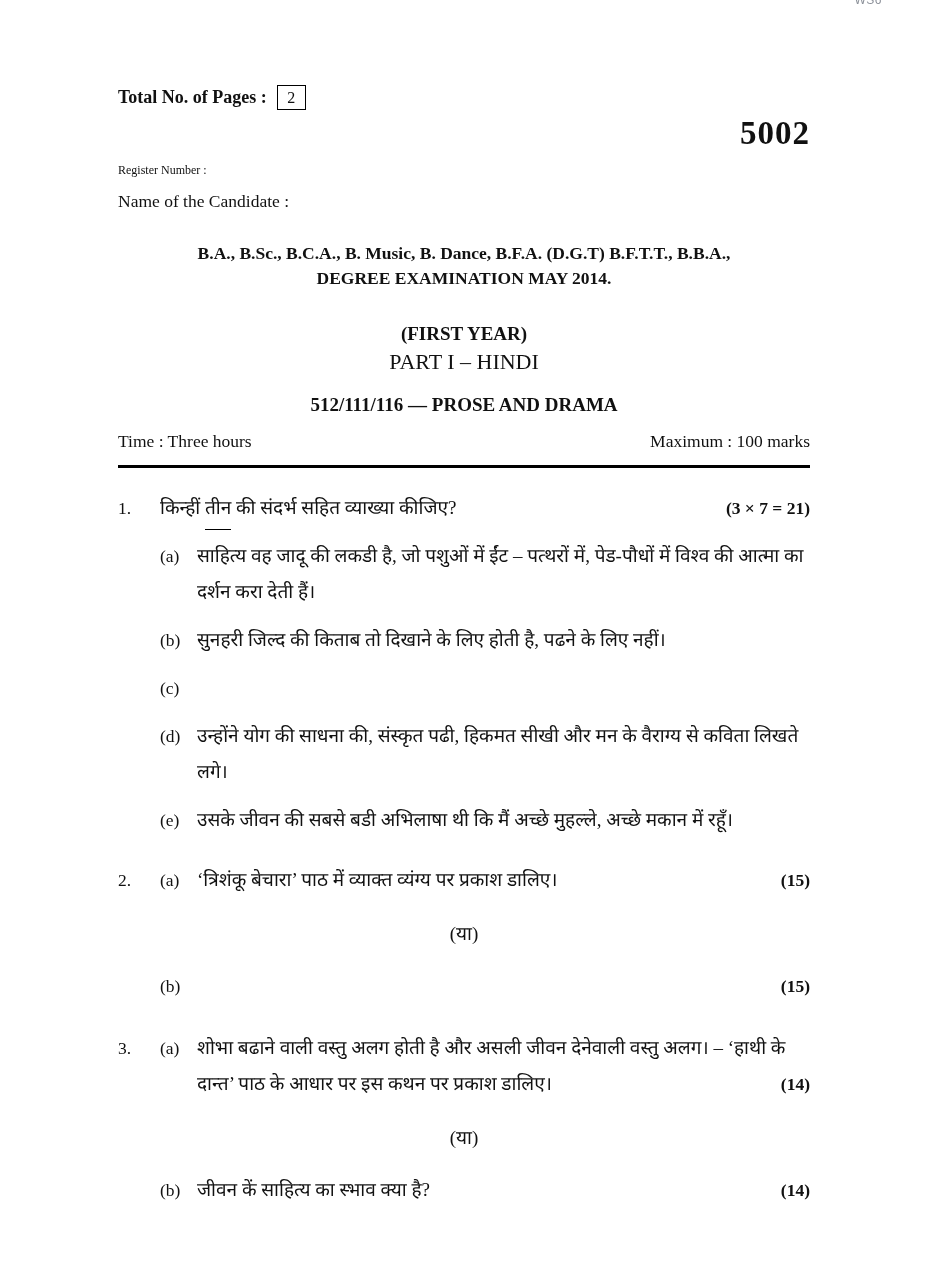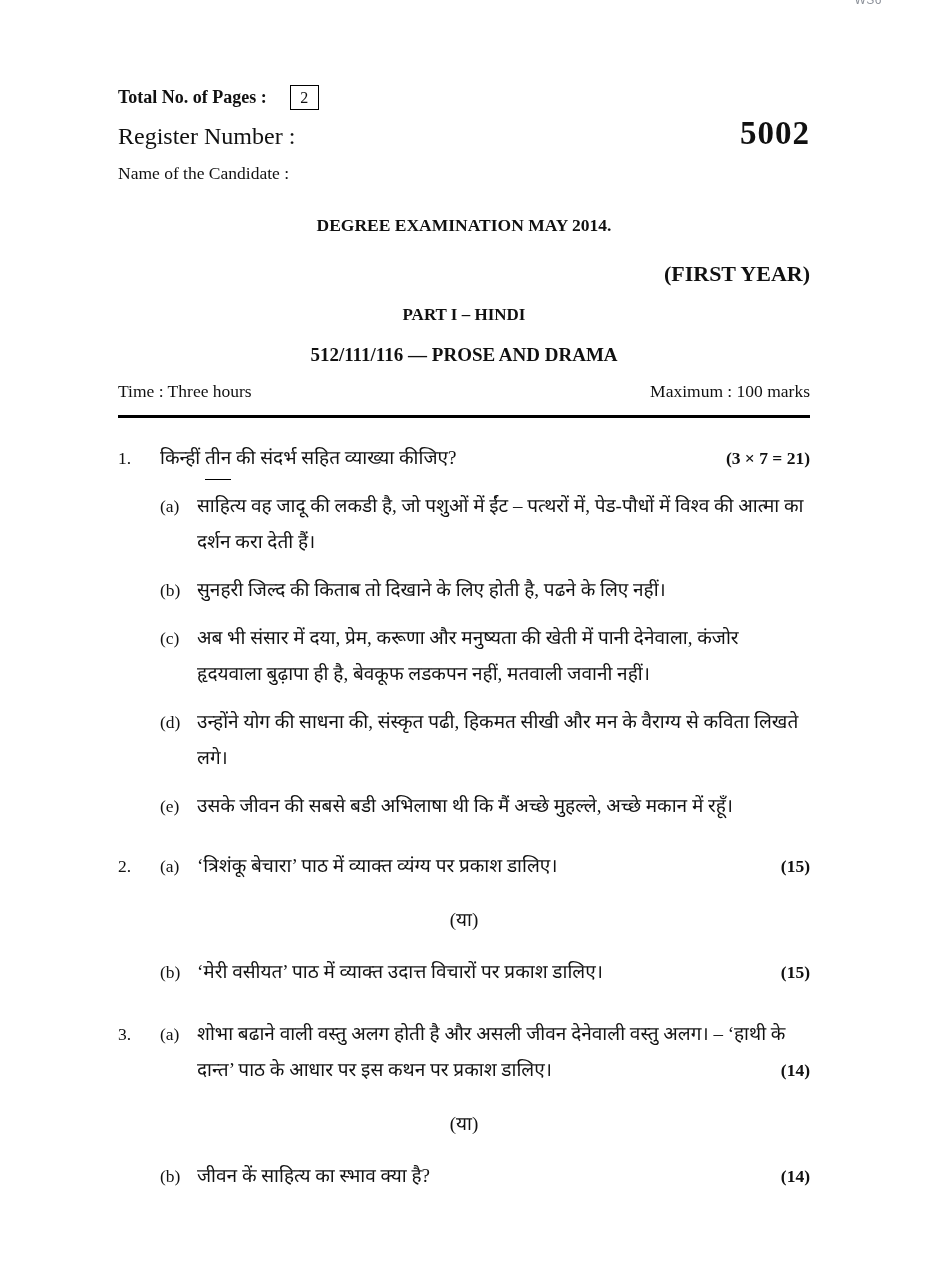--- a/index.html
+++ b/index.html
@@ -24,47 +24,47 @@
     font-family: "Liberation Sans", "DejaVu Sans", sans-serif;
     font-size: 12px;
     color: #8a8f98;
     letter-spacing: 0.5px;
   }
   
   .hdr-row1 {
     padding-top: 85px;
     display: flex;
     align-items: center;
-    gap: 23px;
+    gap: 10px;
   }
   .total-pages-label { font-weight: bold; font-size: 18px; }
   .pages-box {
     display: inline-flex;
     align-items: center;
     justify-content: center;
     min-width: 29px;
     height: 25px;
     border: 1.6px solid #000;
     font-size: 16px;
     line-height: 1;
   }
   .hdr-row2 {
     margin-top: 7px;
     display: flex;
     justify-content: space-between;
     align-items: flex-start;
   }
-  .register-label { font-size: 24px; padding-top: 6px; }
+  .register-label { font-size: 12px; padding-top: 6px; margin-top: 40px; }
   .paper-code { font-weight: bold; font-size: 33px; letter-spacing: 1px; line-height: 1; }
   .hdr-row3 { margin-top: 13px; font-size: 17.5px; }
   
   .title-block { margin-top: 29px; text-align: center; }
   .title-line { font-weight: bold; font-size: 17.5px; line-height: 25px; }
-  .title-year { font-weight: bold; font-size: 22px; margin-top: 23px; text-align: right; }
-  .title-part { font-weight: bold; font-size: 17px; margin-top: 18px; }
+  .title-year { font-weight: bold; font-size: 19px; margin-top: 32px; }
+  .title-part { font-weight: normal; font-size: 22px; margin-top: 4px; }
   .title-subject { font-weight: bold; font-size: 19px; margin-top: 19px; }
   
   .meta-row {
     margin-top: 15px;
     display: flex;
     justify-content: space-between;
     font-size: 17.5px;
   }
   .rule {
     margin-top: 13px;
@@ -120,20 +120,21 @@
   </div>
 
   <div class="hdr-row2">
     <span class="register-label">Register Number :</span>
     <span class="paper-code">5002</span>
   </div>
 
   <div class="hdr-row3">Name of the Candidate :</div>
 
   <div class="title-block">
+    <div class="title-line">B.A., B.Sc., B.C.A., B. Music, B. Dance, B.F.A. (D.G.T) B.F.T.T., B.B.A.,</div>
     <div class="title-line">DEGREE EXAMINATION MAY 2014.</div>
     <div class="title-year">(FIRST YEAR)</div>
     <div class="title-part">PART I – HINDI</div>
     <div class="title-subject">512/111/116 — PROSE AND DRAMA</div>
   </div>
 
   <div class="meta-row">
     <span>Time : Three hours</span>
     <span>Maximum : 100 marks</span>
   </div>
@@ -153,21 +154,20 @@
       <span class="stext">साहित्य वह जादू की लकडी है, जो पशुओं में ईंट – पत्थरों में, पेड-पौधों में विश्व की आत्मा का दर्शन करा देती हैं।</span>
     </div>
     <div class="sub-row">
       <span class="qnum"></span>
       <span class="slabel">(b)</span>
       <span class="stext">सुनहरी जिल्द की किताब तो दिखाने के लिए होती है, पढने के लिए नहीं।</span>
     </div>
     <div class="sub-row">
       <span class="qnum"></span>
       <span class="slabel">(c)</span>
-      <span class="stext">अब भी संसार में दया, प्रेम, करूणा और मनुष्यता की खेती में पानी देनेवाला, कंजोर हृदयवाला बुढ़ापा ही है, बेवकूफ लडकपन नहीं, मतवाली जवानी नहीं।</span>
     </div>
     <div class="sub-row">
       <span class="qnum"></span>
       <span class="slabel">(d)</span>
       <span class="stext">उन्होंने योग की साधना की, संस्कृत पढी, हिकमत सीखी और मन के वैराग्य से कविता लिखते लगे।</span>
     </div>
     <div class="sub-row">
       <span class="qnum"></span>
       <span class="slabel">(e)</span>
       <span class="stext">उसके जीवन की सबसे बडी अभिलाषा थी कि मैं अच्छे मुहल्ले, अच्छे मकान में  रहूँ।</span>
@@ -178,21 +178,20 @@
     <div class="part-row">
       <span class="qnum">2.</span>
       <span class="slabel">(a)</span>
       <span class="stext">‘त्रिशंकू बेचारा’ पाठ में व्याक्त व्यंग्य पर प्रकाश डालिए।</span>
       <span class="qmarks">(15)</span>
     </div>
     <div class="or-line">(या)</div>
     <div class="part-row">
       <span class="qnum"></span>
       <span class="slabel">(b)</span>
-      <span class="stext">‘मेरी वसीयत’ पाठ में व्याक्त उदात्त विचारों पर प्रकाश डालिए।</span>
       <span class="qmarks">(15)</span>
     </div>
   </div>
 
   <div class="q3-block">
     <div class="part-row q3a">
       <span class="qnum">3.</span>
       <span class="slabel">(a)</span>
       <span class="stext">शोभा बढाने वाली वस्तु अलग होती है और असली जीवन देनेवाली वस्तु अलग। – ‘हाथी के दान्त’ पाठ के आधार पर इस कथन पर प्रकाश डालिए।</span>
       <span class="qmarks">(14)</span>

